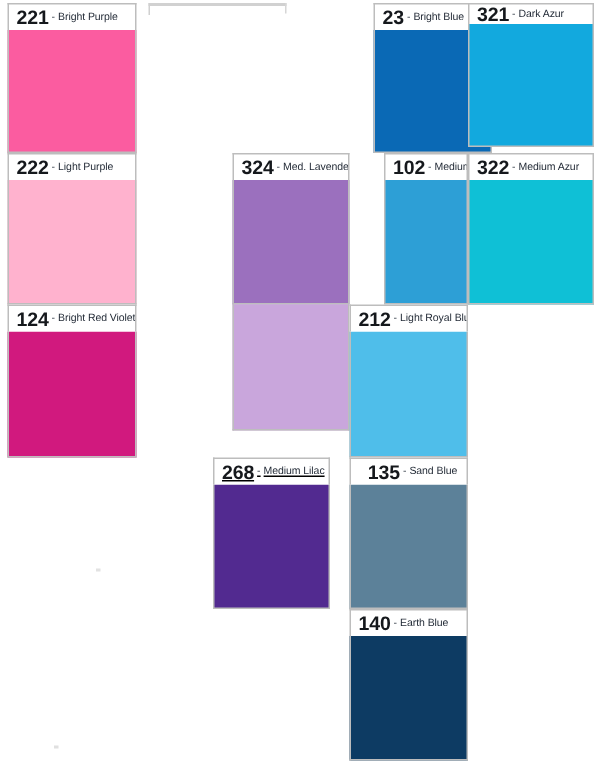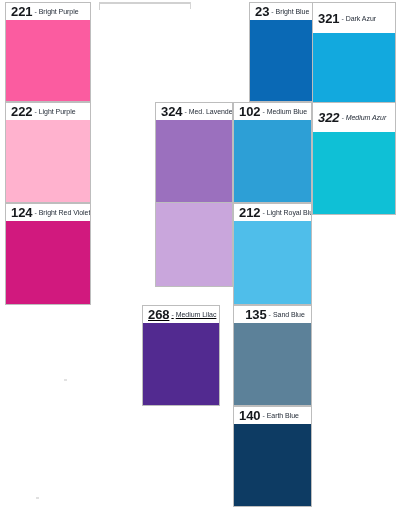--- a/index.html
+++ b/index.html
@@ -175,21 +175,21 @@
       <div class="swatch-color" style="height: 83px; background: rgb(82, 42, 144);"></div>
     </div>
     <div class="swatch-cell" style="left: 249px; top: 2px; width: 79px;">
       <div class="swatch-label" style="height: 18px;">
         <span class="swatch-code">23</span>
         <span class="swatch-dash">-</span>
         <span class="swatch-name">Bright Blue</span>
       </div>
       <div class="swatch-color" style="height: 82px; background: rgb(10, 105, 181);"></div>
     </div>
-    <div class="swatch-cell" style="left: 233px; top: 102px; width: 79px;">
+    <div class="swatch-cell" style="left: 233px; top: 102px; width: 79px; padding-left: 23px;">
       <div class="swatch-label" style="height: 18px;">
         <span class="swatch-code">102</span>
         <span class="swatch-dash">-</span>
         <span class="swatch-name">Medium Blue</span>
       </div>
       <div class="swatch-color" style="height: 83px; background: rgb(45, 159, 214);"></div>
     </div>
     <div class="swatch-cell" style="left: 233px; top: 203px; width: 79px;">
       <div class="swatch-label" style="height: 18px;">
         <span class="swatch-code">212</span>
@@ -208,28 +208,28 @@
     </div>
     <div class="swatch-cell" style="left: 233px; top: 406px; width: 79px;">
       <div class="swatch-label" style="height: 18px;">
         <span class="swatch-code">140</span>
         <span class="swatch-dash">-</span>
         <span class="swatch-name">Earth Blue</span>
       </div>
       <div class="swatch-color" style="height: 83px; background: rgb(13, 59, 99);"></div>
     </div>
     <div class="swatch-cell" style="left: 312px; top: 2px; width: 84px;">
-      <div class="swatch-label" style="height: 31px;">
+      <div class="swatch-label" style="height: 14px;">
         <span class="swatch-code">321</span>
         <span class="swatch-dash">-</span>
         <span class="swatch-name">Dark Azur</span>
       </div>
       <div class="swatch-color" style="height: 82px; background: rgb(18, 169, 222);"></div>
     </div>
     <div class="swatch-cell" style="left: 312px; top: 102px; width: 84px;">
-      <div class="swatch-label" style="height: 30px; font-style: italic;">
+      <div class="swatch-label" style="height: 18px;">
         <span class="swatch-code">322</span>
         <span class="swatch-dash">-</span>
         <span class="swatch-name">Medium Azur</span>
       </div>
       <div class="swatch-color" style="height: 83px; background: rgb(15, 192, 214);"></div>
     </div>
   </div>
 
 </body></html>

